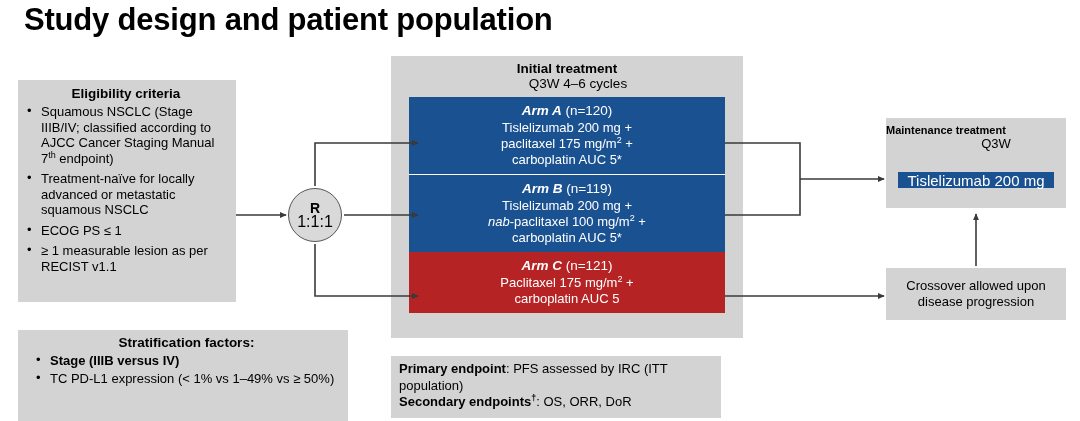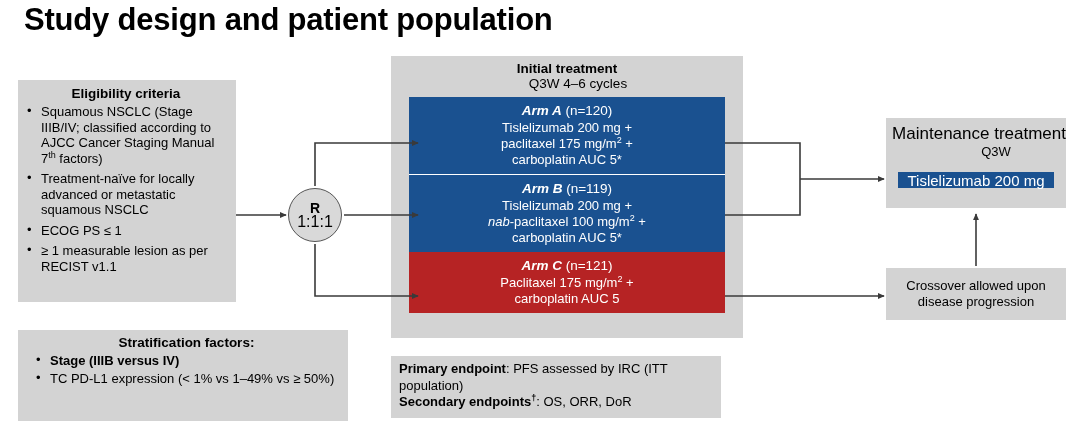--- a/index.html
+++ b/index.html
@@ -81,21 +81,21 @@
   #arm-b{border-top:1.6px solid #ffffff;}
   .arm.red{background:#b62324;}
   .arm i.nab{font-style:italic;}
   sup{font-size:9px;vertical-align:super;line-height:0;}
 
   
   #maintenance{
     position:absolute;left:886px;top:118px;width:180px;height:90px;
     box-sizing:border-box;padding-top:6px;
   }
-  #maintenance .hd{text-align:right;font-weight:normal;font-size:17px;}
+  #maintenance .hd{text-align:left;font-weight:bold;font-size:11px;}
   #maintenance .sub{text-align:center;font-size:13px;line-height:16px;padding-left:40px;}
   #maint-drug{
     position:absolute;left:12px;top:54px;width:156px;height:16px;
     background:#1a5190;color:#fff;font-size:15px;
     display:flex;align-items:center;justify-content:center;
   }
 
   
   #crossover{
     position:absolute;left:886px;top:268px;width:180px;height:52px;
@@ -118,21 +118,21 @@
 </head>
 <body>
 
 <div class="slide">
 
   <div id="page-title">Study design and patient population</div>
 
   <div id="eligibility" class="grey">
     <div class="hd">Eligibility criteria</div>
     <ul class="bul">
-      <li><span>Squamous NSCLC (Stage IIIB/IV; classified according to AJCC Cancer Staging Manual 7</span><sup>th</sup><span> factors)</span></li>
+      <li><span>Squamous NSCLC (Stage IIIB/IV; classified according to AJCC Cancer Staging Manual 7</span><sup>th</sup><span> endpoint)</span></li>
       <li>Treatment-naïve for locally advanced or metastatic squamous NSCLC</li>
       <li>ECOG PS ≤ 1</li>
       <li>≥ 1 measurable lesion as per RECIST v1.1</li>
     </ul>
   </div>
 
   <div id="stratification" class="grey">
     <div class="hd">Stratification factors:</div>
     <ul class="bul">
       <li><b>Stage (IIIB versus IV)</b></li>

